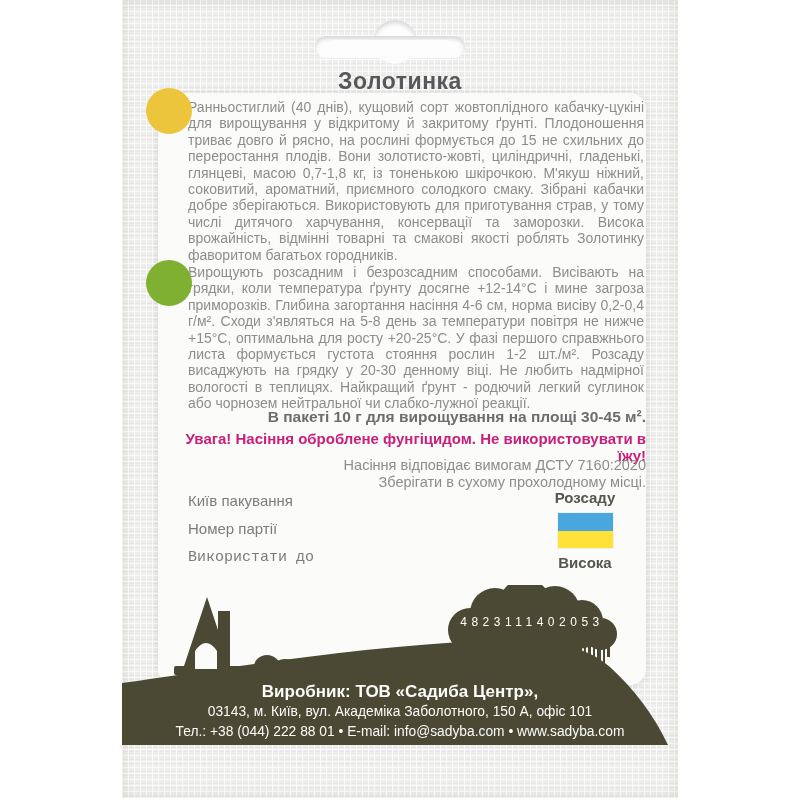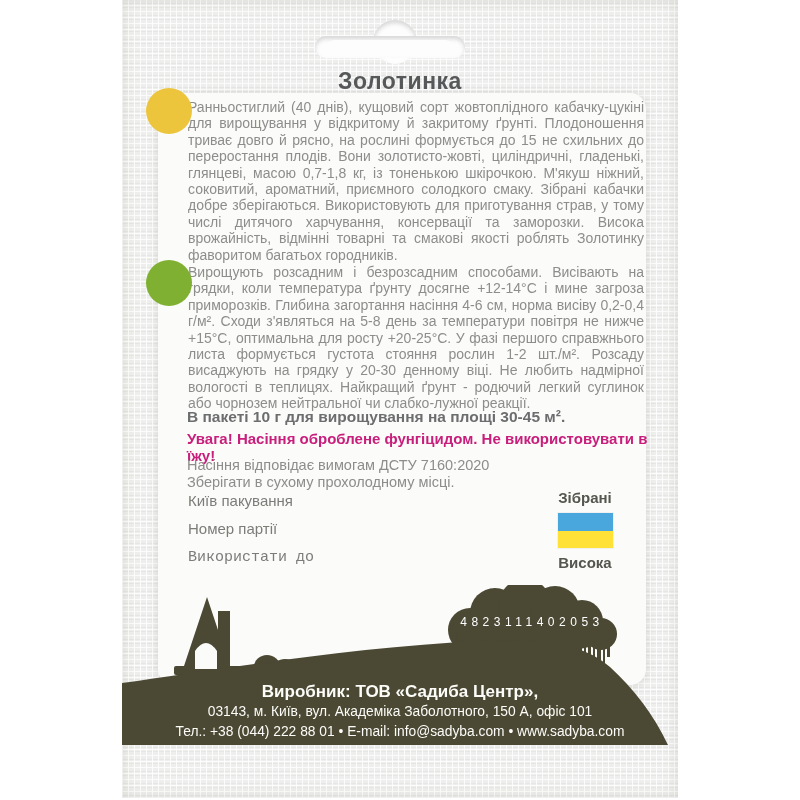--- a/index.html
+++ b/index.html
@@ -35,21 +35,21 @@
   }
   .bullet{position:absolute;width:46px;height:46px;border-radius:50%;z-index:3;}
   .bullet.yellow{left:24px;top:88px;background:#edc53d;}
   .bullet.green{left:24px;top:260px;background:#7fb031;}
   .para{
     position:absolute;left:66px;width:456px;z-index:2;
     font-size:14px;line-height:16.4px;color:#8d8d8b;text-align:justify;
   }
   .para1{top:99px;}
   .para2{top:264px;}
-  .center-block{position:absolute;left:36px;width:488px;text-align:left;z-index:2;padding-left:29px;}
+  .center-block{position:absolute;left:36px;width:488px;text-align:right;z-index:2;}
   .pack-line{top:408px;font-size:15.5px;font-weight:bold;color:#6c6d6f;}
   .warning-line{top:430px;font-size:15px;font-weight:bold;color:#c81e7c;}
   .dstu-line{top:457px;font-size:14.5px;color:#8d8d8b;}
   .storage-line{top:474px;font-size:14.5px;color:#8d8d8b;}
   .field-label{position:absolute;left:66px;font-size:15px;color:#7c7c79;z-index:2;}
   .f1{top:492px;} .f2{top:520px;} .f3{top:549px;font-family:Liberation Mono, monospace;}
   .origin{position:absolute;left:420px;top:489px;width:86px;text-align:center;z-index:2;}
   .origin .seeds{font-size:15px;font-weight:bold;color:#55564f;}
   .flag{width:55px;height:35px;margin:7px auto 6px auto;box-shadow:0 0 0 1px rgba(0,0,0,.04);}
   .flag .blue{height:50%;background:#4aa7de;}
@@ -94,21 +94,21 @@
   <div class="center-block pack-line">В пакеті 10 г для вирощування на площі 30-45 м².</div>
   <div class="center-block warning-line">Увага! Насіння оброблене фунгіцидом. Не використовувати в їжу!</div>
   <div class="center-block dstu-line">Насіння відповідає вимогам ДСТУ 7160:2020</div>
   <div class="center-block storage-line">Зберігати в сухому прохолодному місці.</div>
 
   <div class="field-label f1">Київ пакування</div>
   <div class="field-label f2">Номер партії</div>
   <div class="field-label f3">Використати до</div>
 
   <div class="origin">
-    <div class="seeds">Зібрані</div>
+    <div class="seeds">Розсаду</div>
     <div class="flag">
       <div class="blue"></div>
       <div class="yellow"></div>
     </div>
     <div class="country">Висока</div>
   </div>
 
   <svg class="scene" viewBox="0 0 556 160">
     <g>
 

